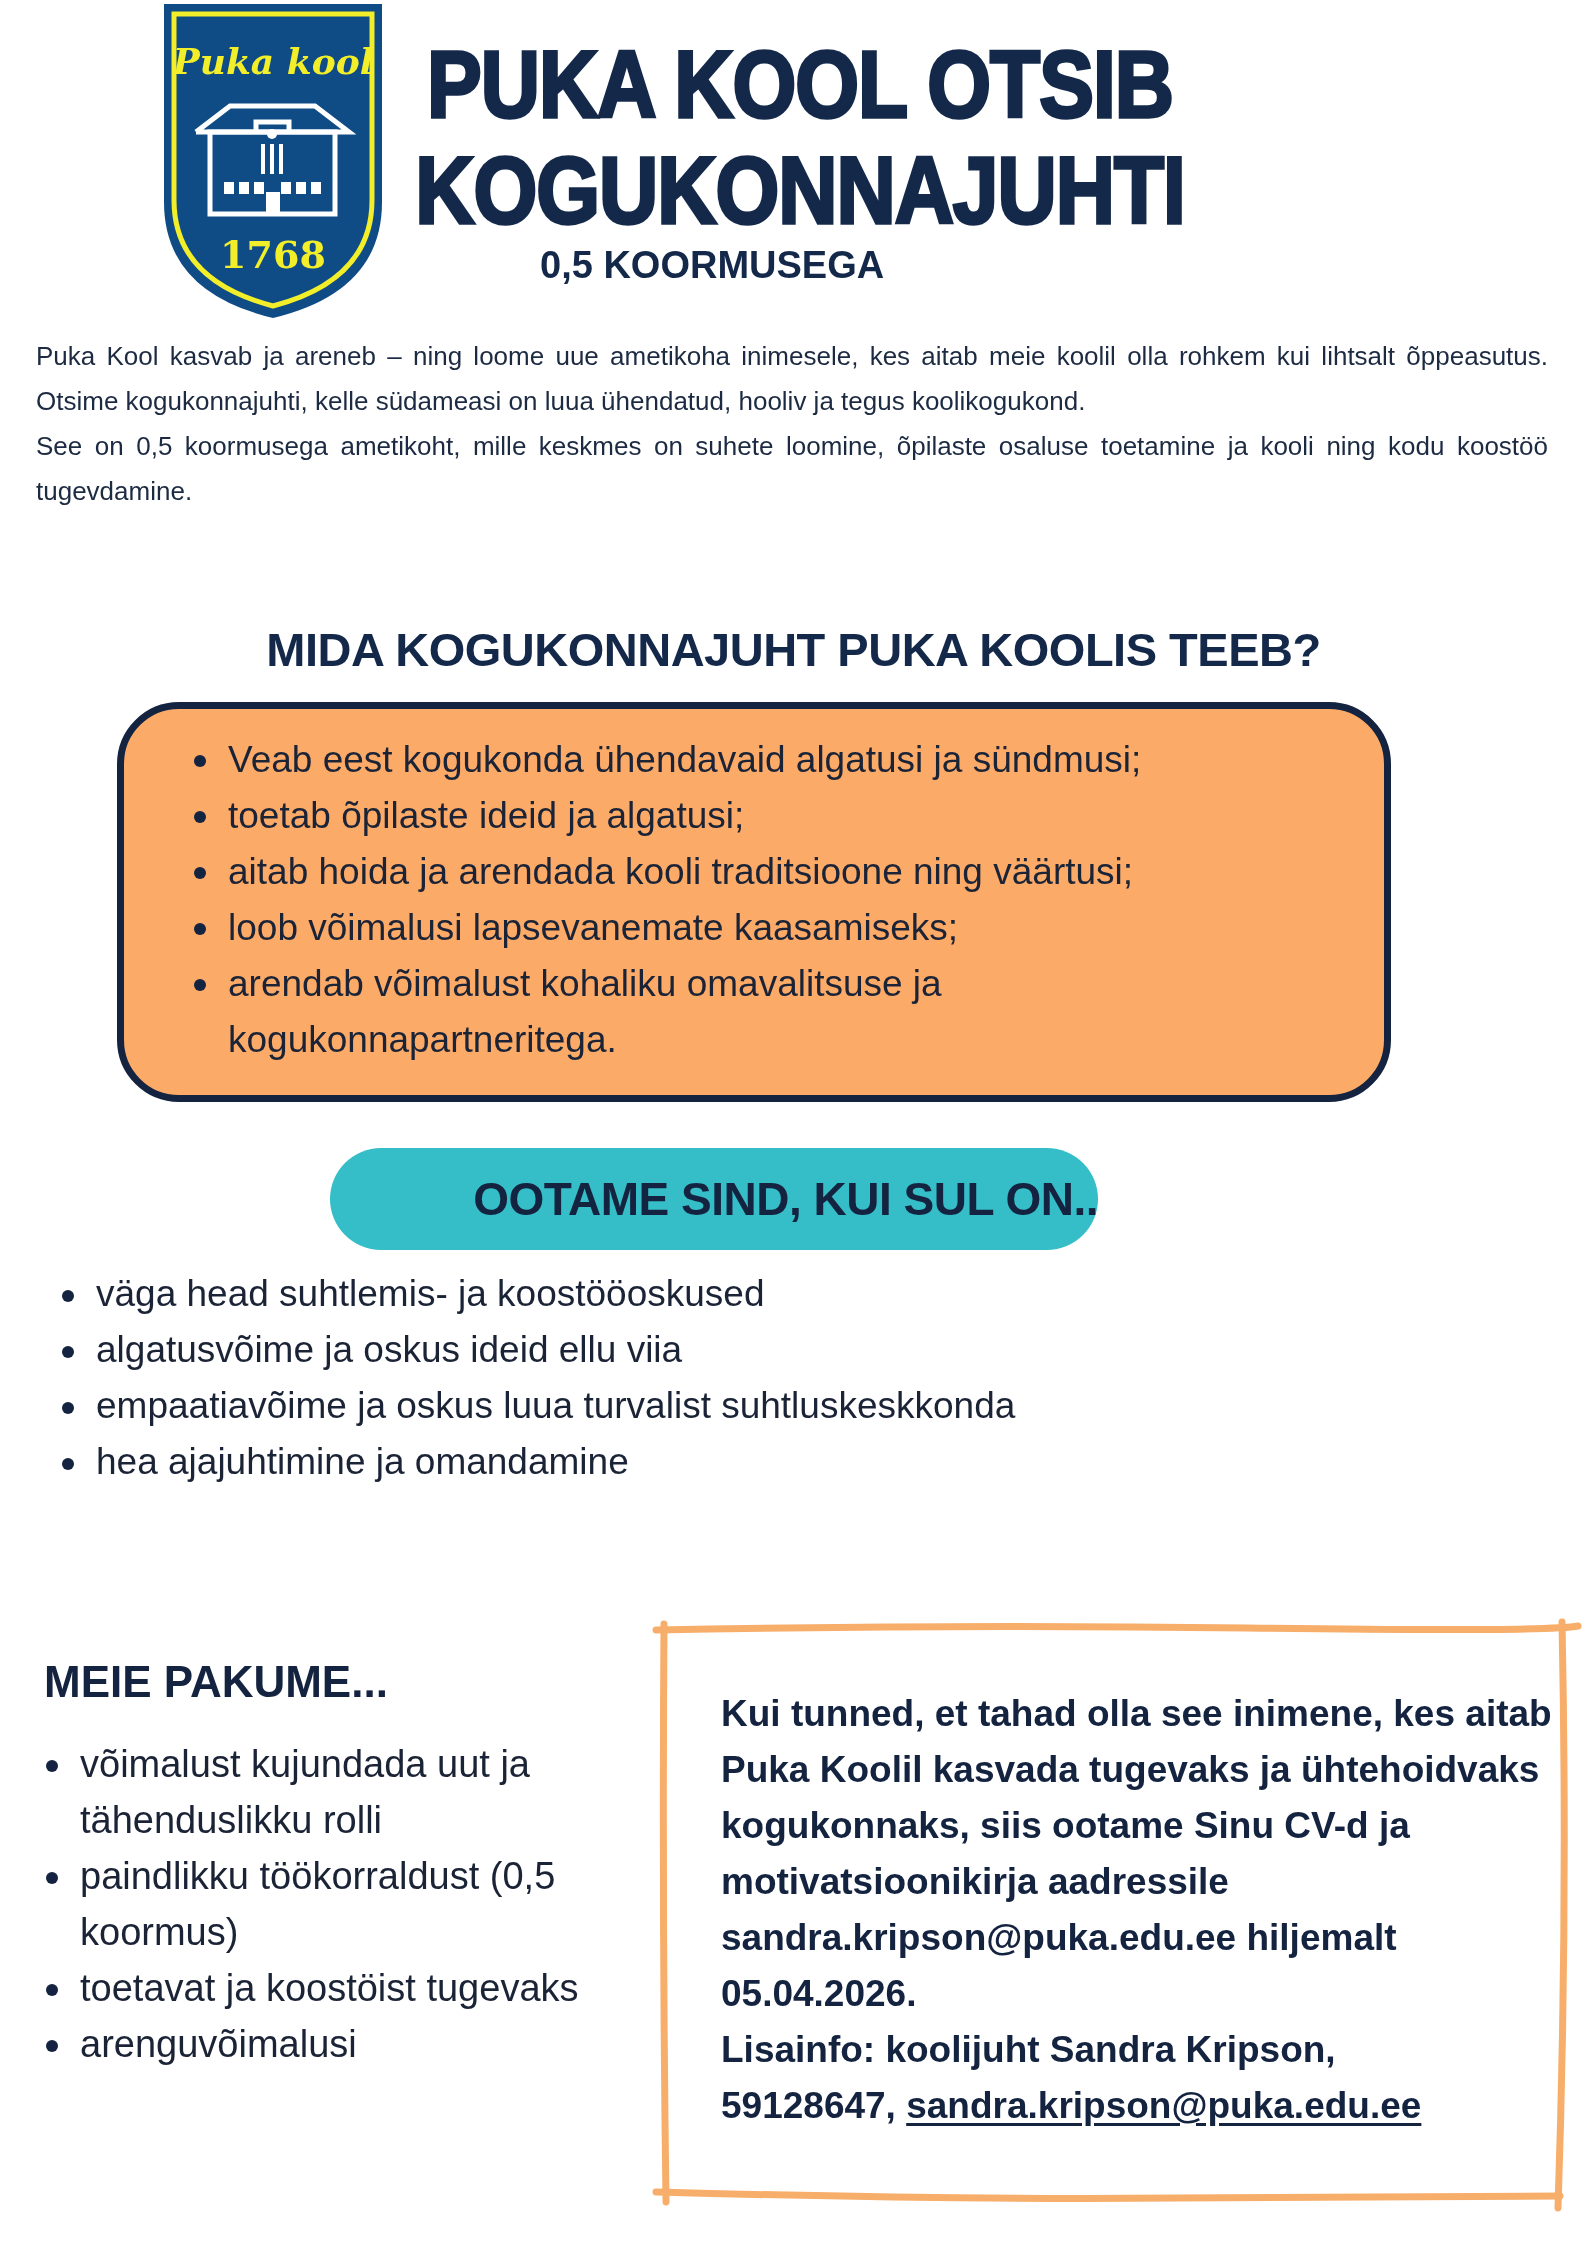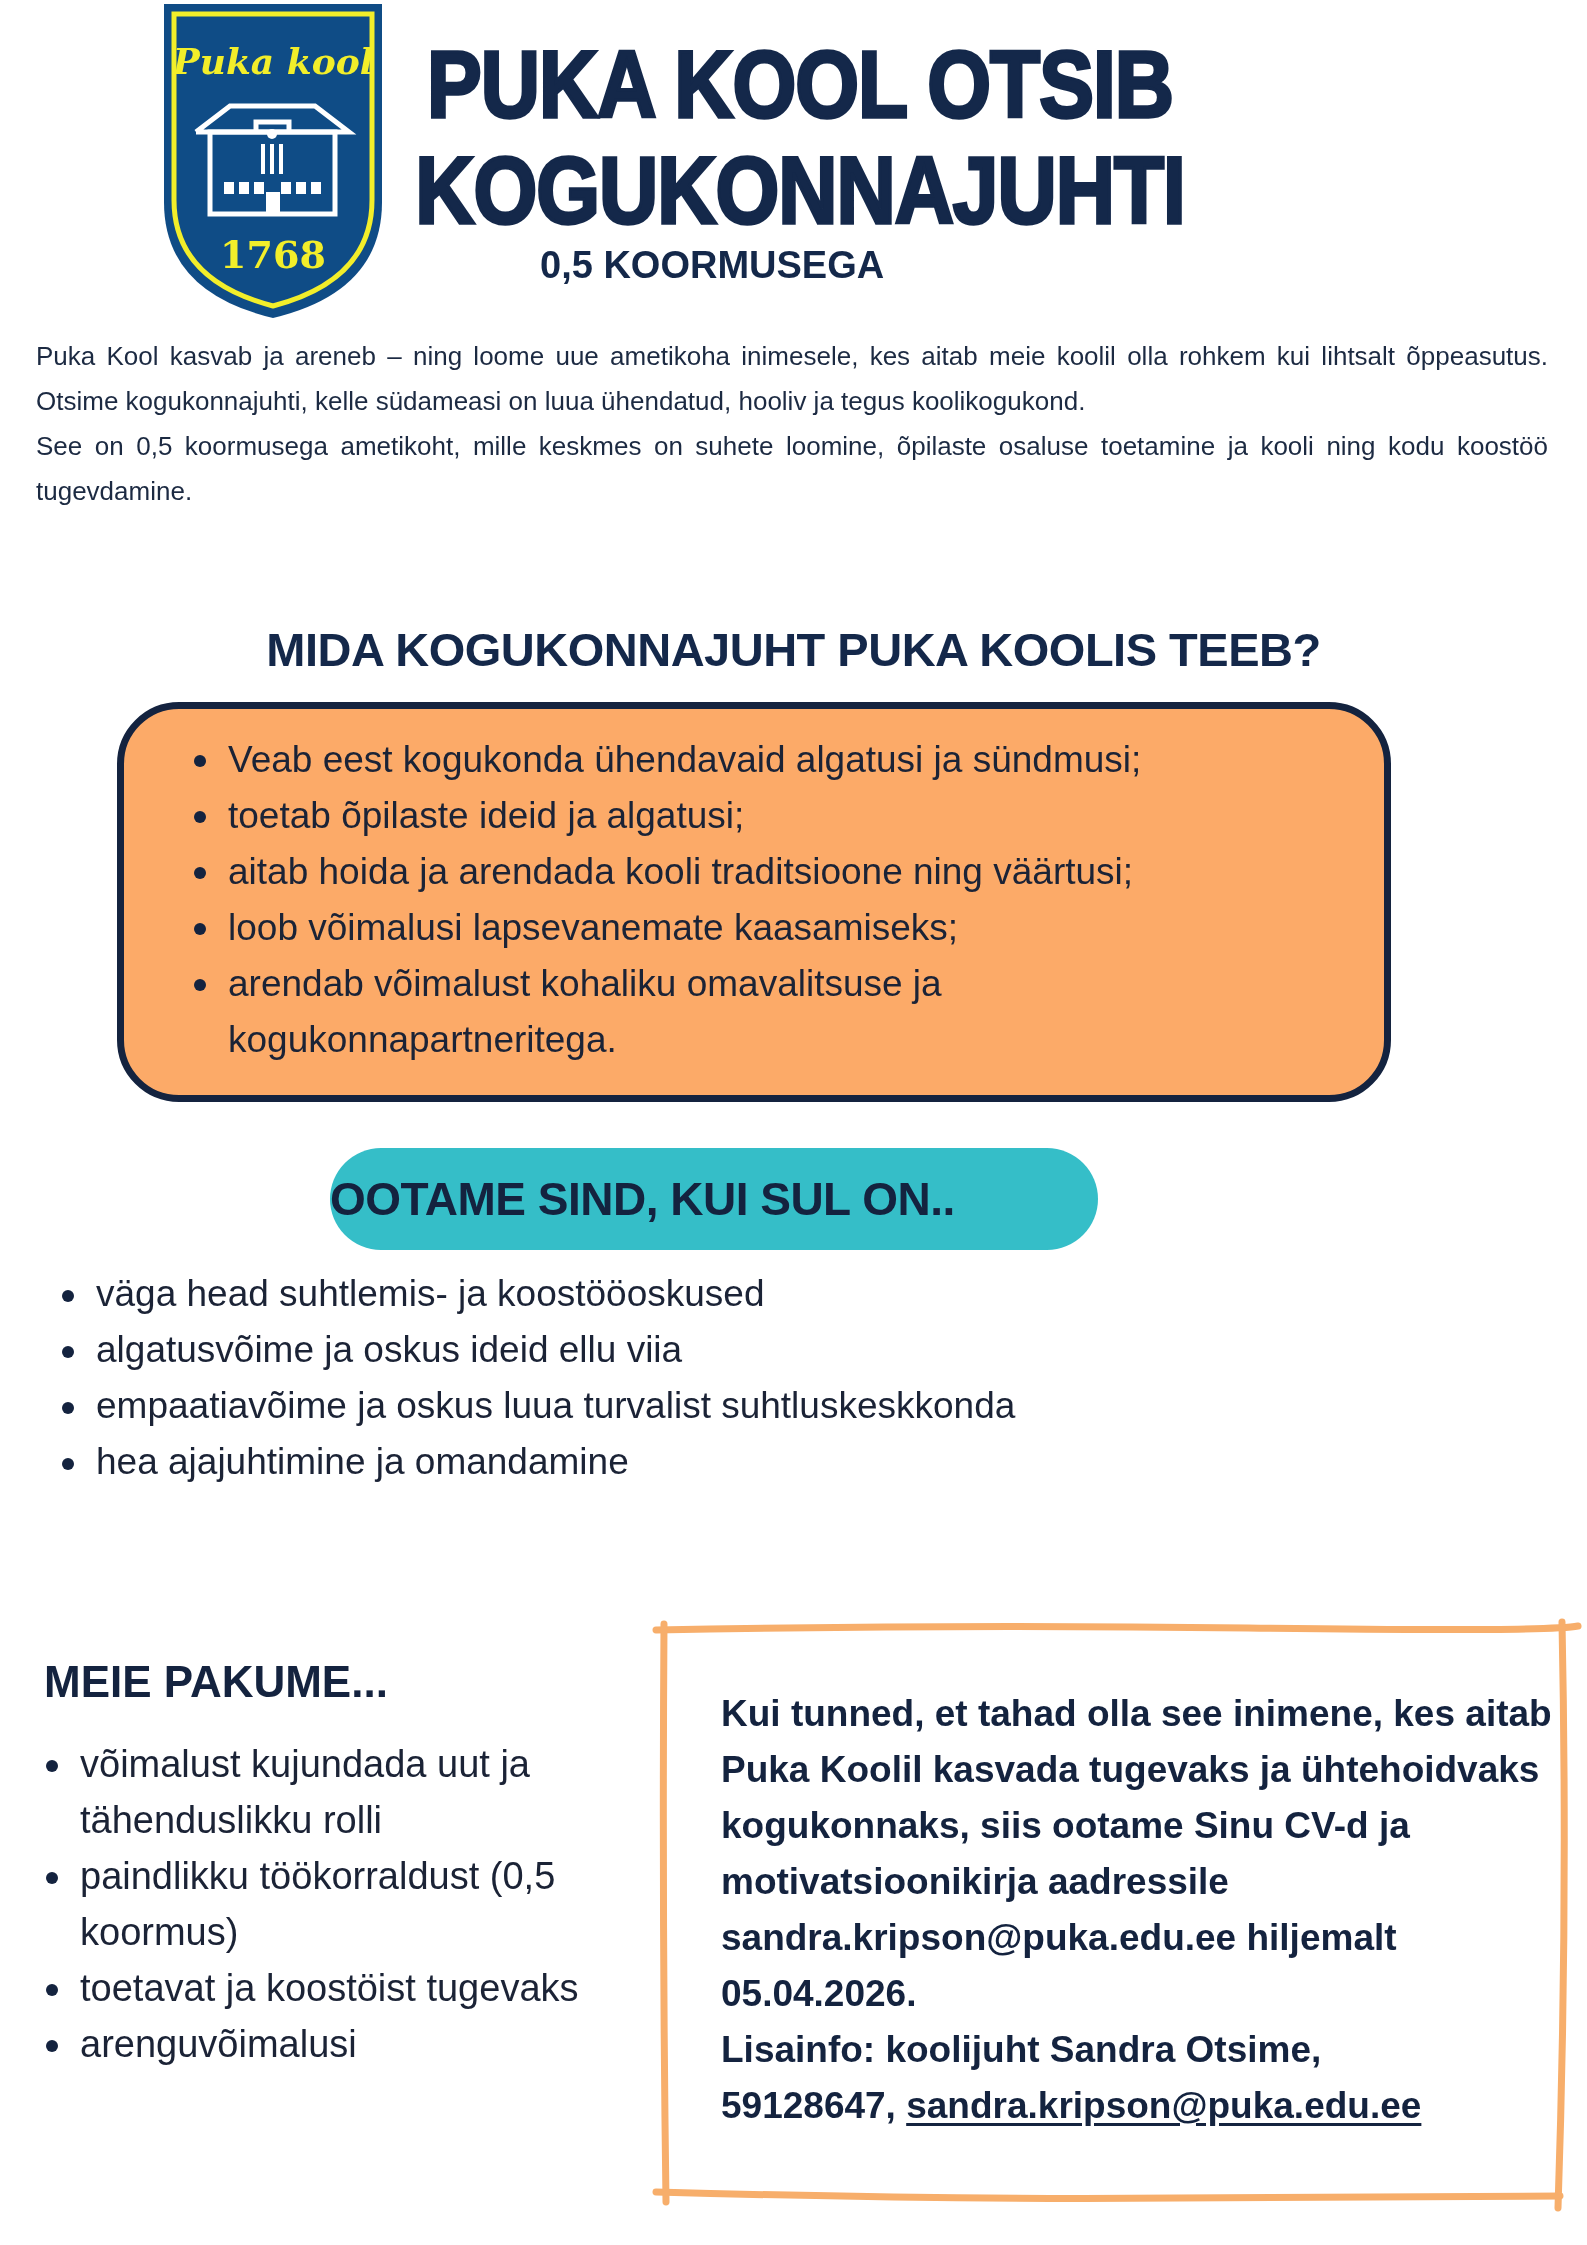--- a/index.html
+++ b/index.html
@@ -25,21 +25,21 @@
   
   #h-duties { left:0; width:1587px; top:622px; text-align:center; font-size:47px; font-weight:700; color:#14284a; letter-spacing:-0.5px; }
   #duties-box { left:117px; top:702px; width:1274px; height:400px; background:#fcaa68;
                 border:7px solid #14233f; border-radius:62px; box-sizing:border-box; }
   #duties-list { left:180px; top:732px; width:1200px; list-style:none; margin:0; padding:0; font-size:37px; line-height:56px; color:#1b2336; }
   .bul { position:relative; padding-left:48px; }
   .bul::before { content:""; position:absolute; left:14px; top:23px; width:12px; height:12px; border-radius:50%; background:#14233f; }
 
   
   #pill { left:330px; top:1148px; width:768px; height:102px; background:#35bec8; border-radius:51px; }
-  #pill-label { left:330px; top:1148px; width:768px; height:98px; line-height:102px; text-align:left;
+  #pill-label { left:330px; top:1148px; width:768px; height:98px; line-height:102px; text-align:right;
                 font-size:46px; font-weight:800; color:#14233f; letter-spacing:-0.5px; }
   #req-list { left:48px; top:1266px; width:1300px; list-style:none; margin:0; padding:0; font-size:37px; line-height:56px; color:#1b2336; }
   #req-list .bul::before { left:14px; top:24px; }
 
   
   #h-offer { left:44px; top:1657px; font-size:44px; font-weight:800; color:#14233f; }
   #offer-list { left:30px; top:1736px; width:620px; list-style:none; margin:0; padding:0; font-size:38px; line-height:56px; color:#1b2336; }
   #offer-list .bul { padding-left:50px; }
   #offer-list .bul::before { left:16px; top:24px; }
 
@@ -115,16 +115,16 @@
 <svg id="contact-frame" class="abs" viewBox="0 0 939 600">
   <g fill="none" stroke="#f7ae6b" stroke-width="7" stroke-linecap="round">
     <path d="M8 18 Q300 12 600 16 T930 14"></path>
     <path d="M16 12 Q14 300 18 590"></path>
     <path d="M8 580 Q300 588 530 586 T912 584"></path>
     <path d="M914 10 Q920 300 910 596"></path>
   </g>
 </svg>
 <div id="contact-text" class="abs">
   <span>Kui tunned, et tahad olla see inimene, kes aitab Puka Koolil kasvada tugevaks ja ühtehoidvaks kogukonnaks, siis ootame Sinu CV-d ja motivatsioonikirja aadressile sandra.kripson@puka.edu.ee hiljemalt 05.04.2026.</span><br>
-  <span>Lisainfo: koolijuht Sandra Otsime,</span><br>
+  <span>Lisainfo: koolijuht Sandra Kripson,</span><br>
   <span>59128647,</span>
   <span class="u">sandra.kripson@puka.edu.ee</span>
 </div>
 
 </body></html>

